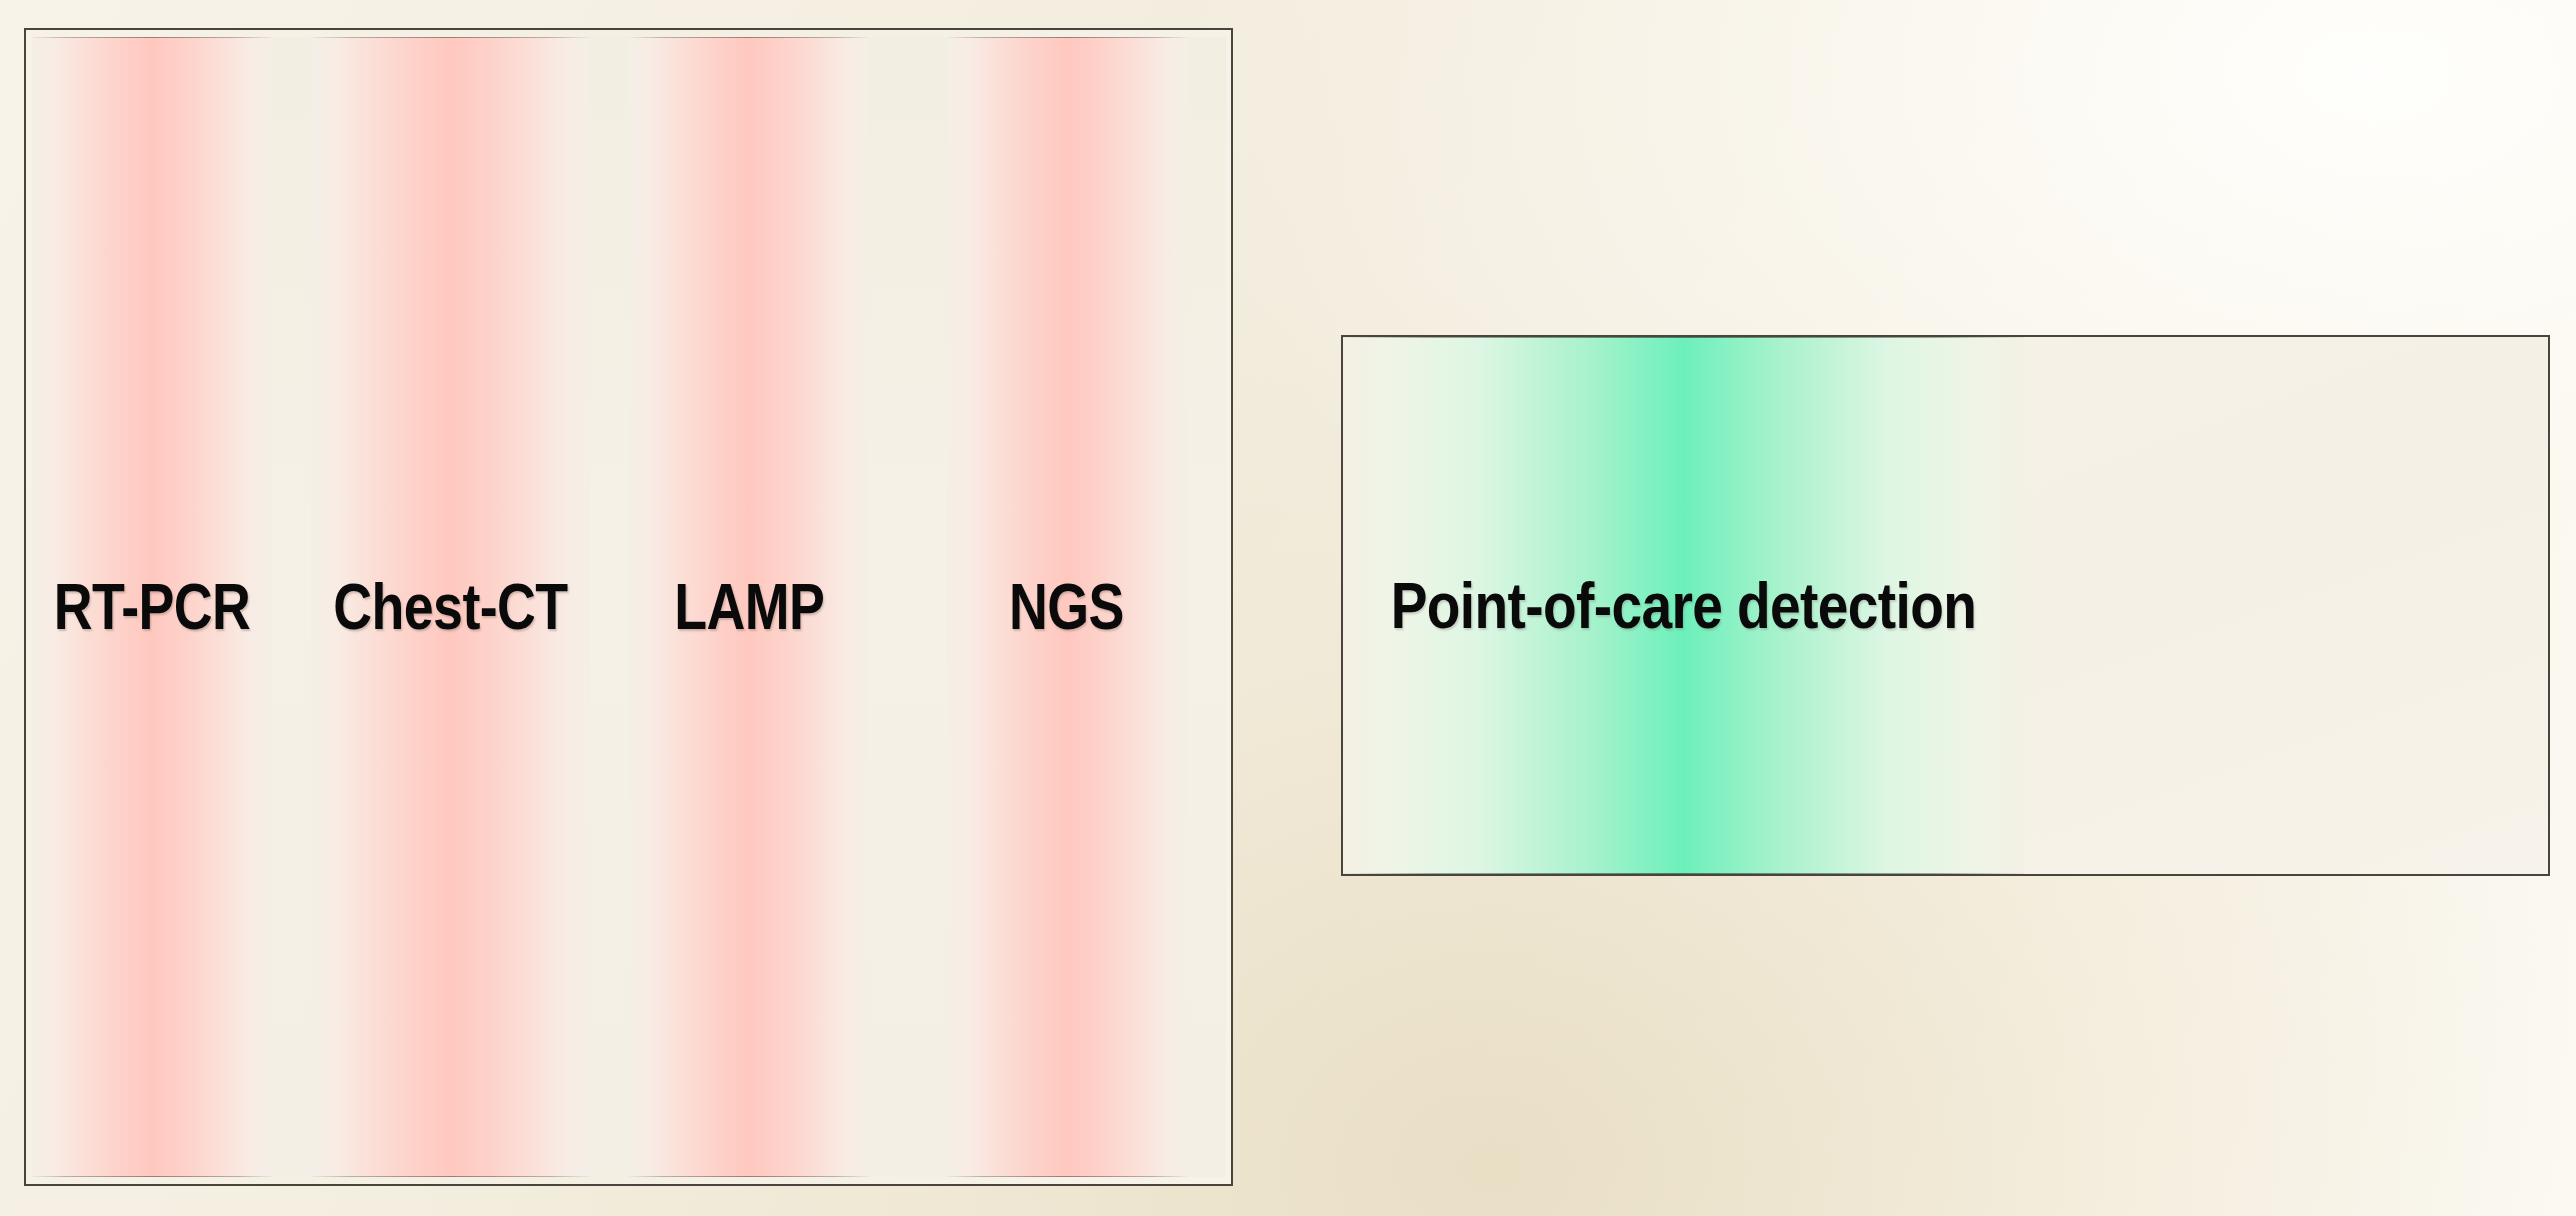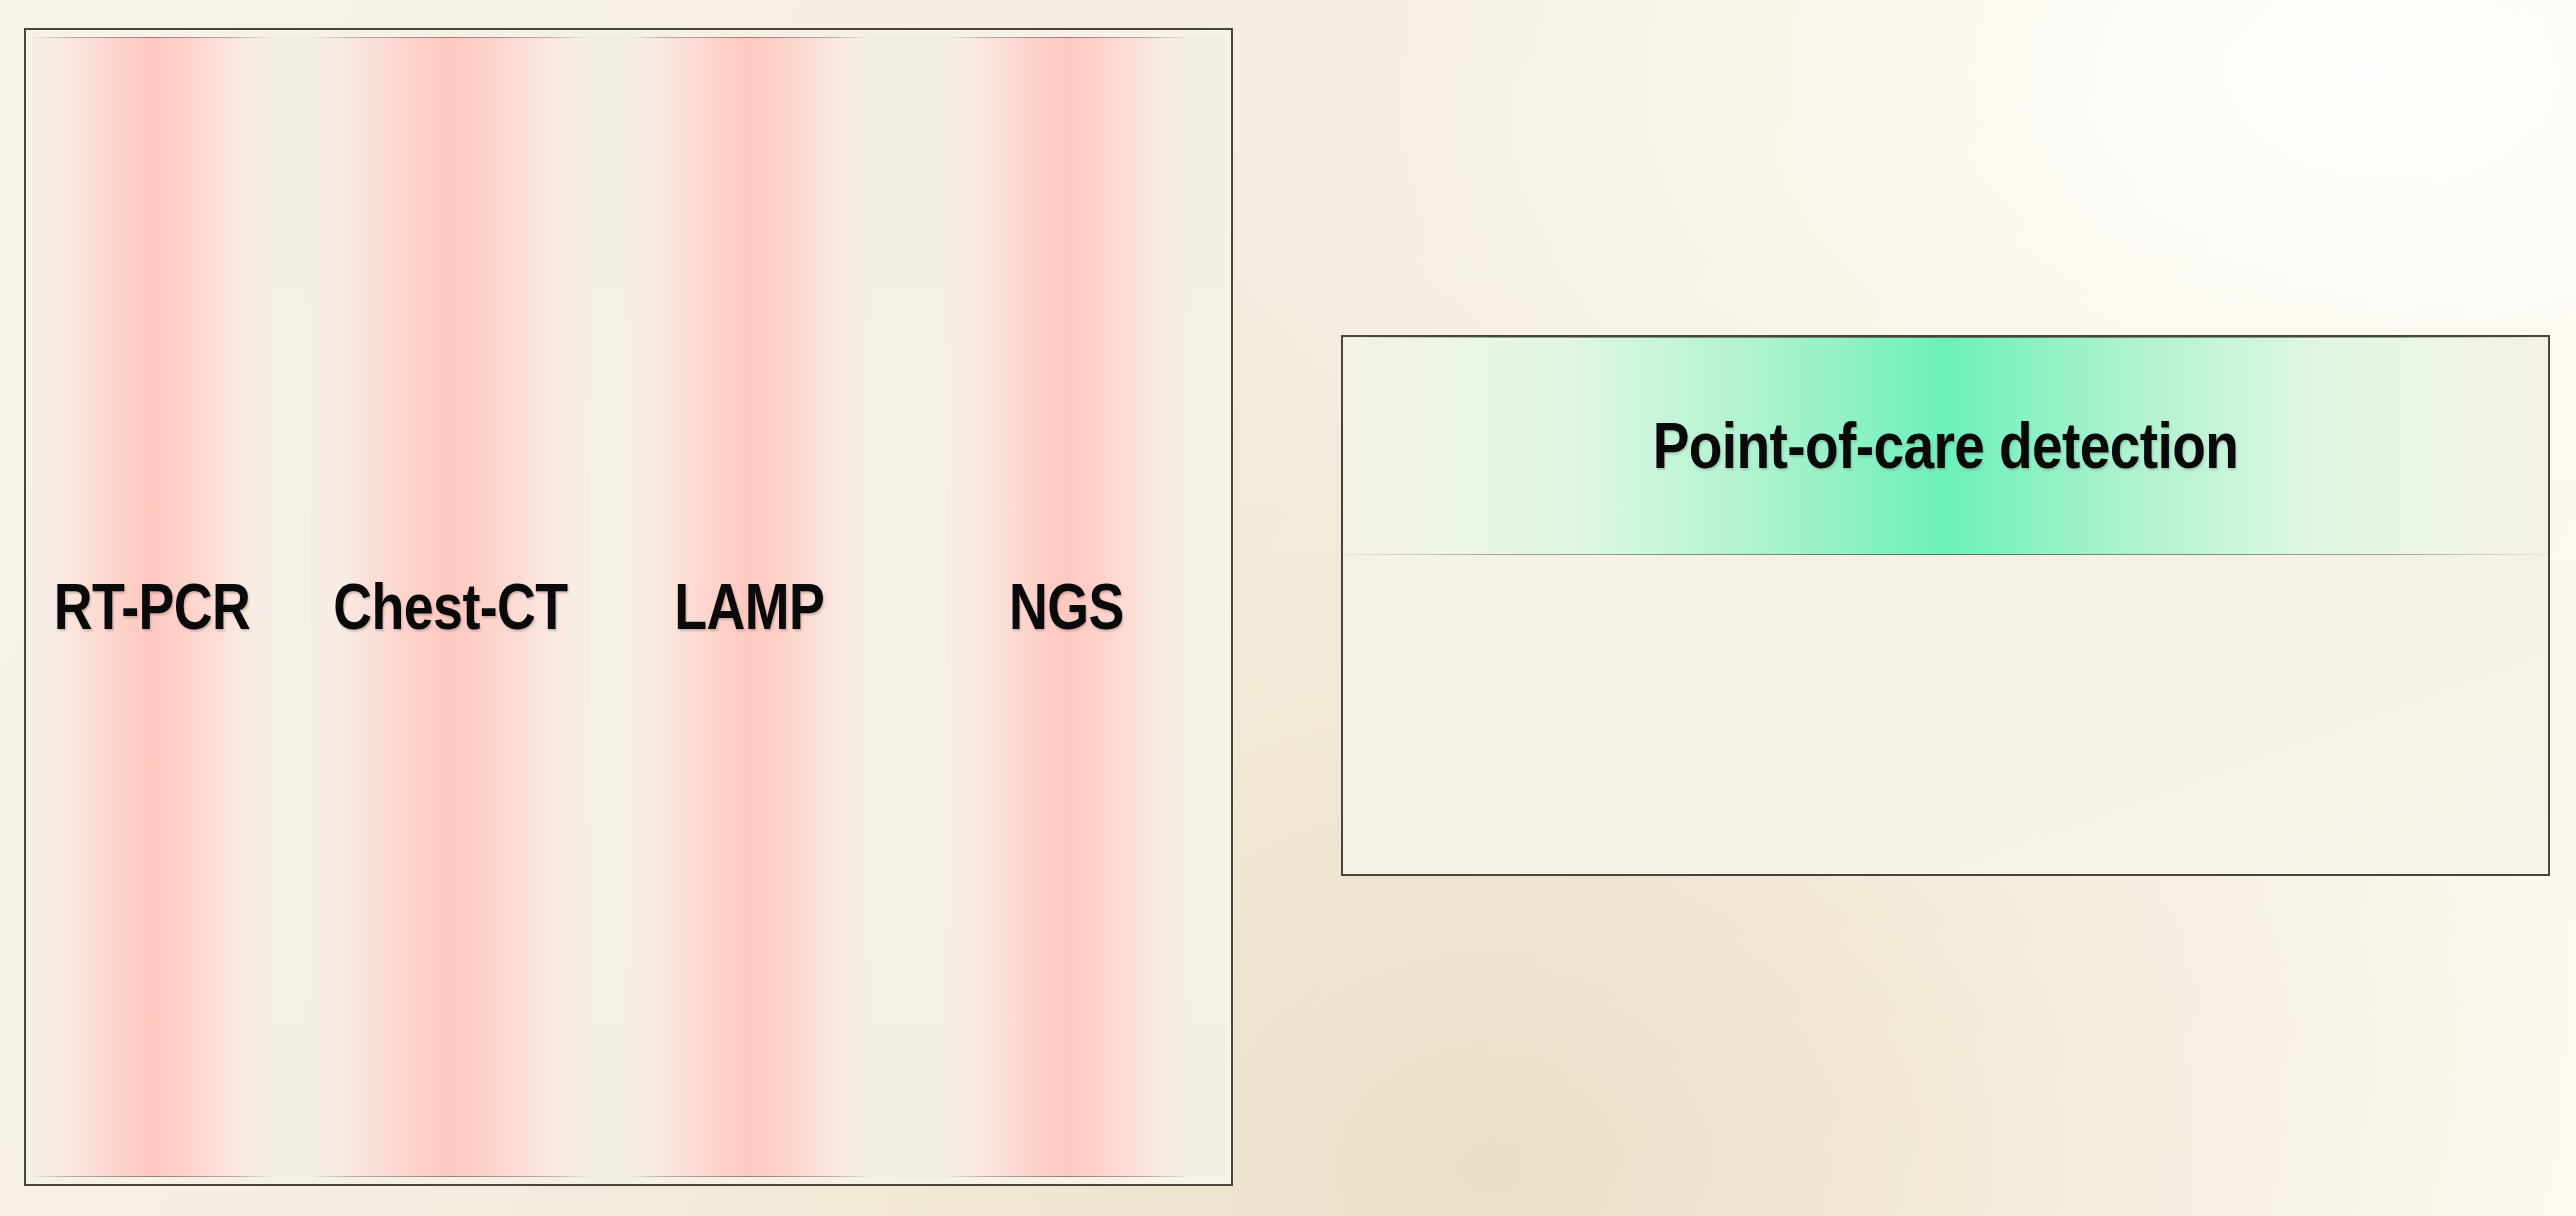--- a/index.html
+++ b/index.html
@@ -113,21 +113,21 @@
   #right-panel {
     position: absolute;
     left: 1341px;
     top: 335px;
     width: 1209px;
     height: 541px;
     box-sizing: border-box;
     border: 2.1px solid #4a453c;
     background: linear-gradient(160deg, #f6f2e8 0%, #f4f0e5 55%, #f7f3ea 100%);
     display: flex;
-    flex-direction: column;
+    flex-direction: row;
   }
 
   #poc-header {
     position: relative;
     flex: 0 0 218px;
     display: flex;
     align-items: center;
     justify-content: center;
     background:
       linear-gradient(to right,

